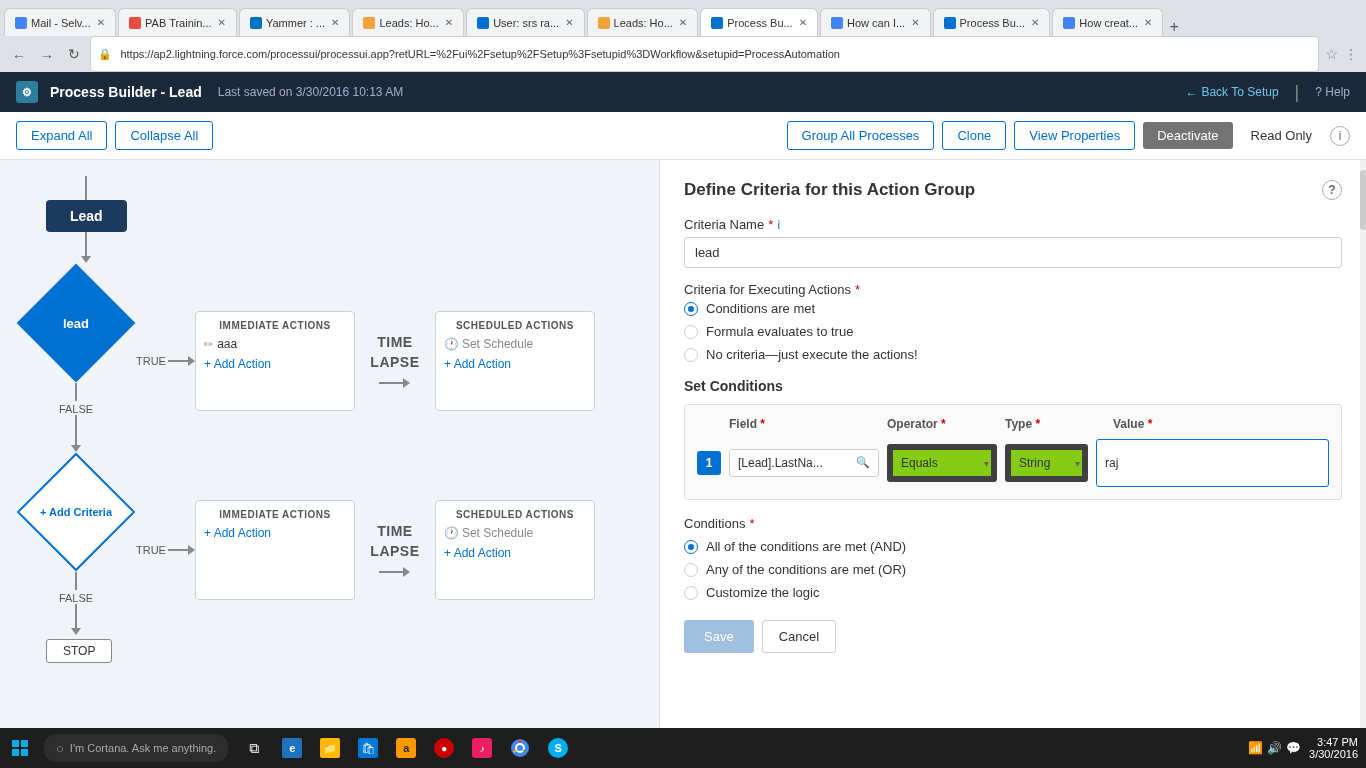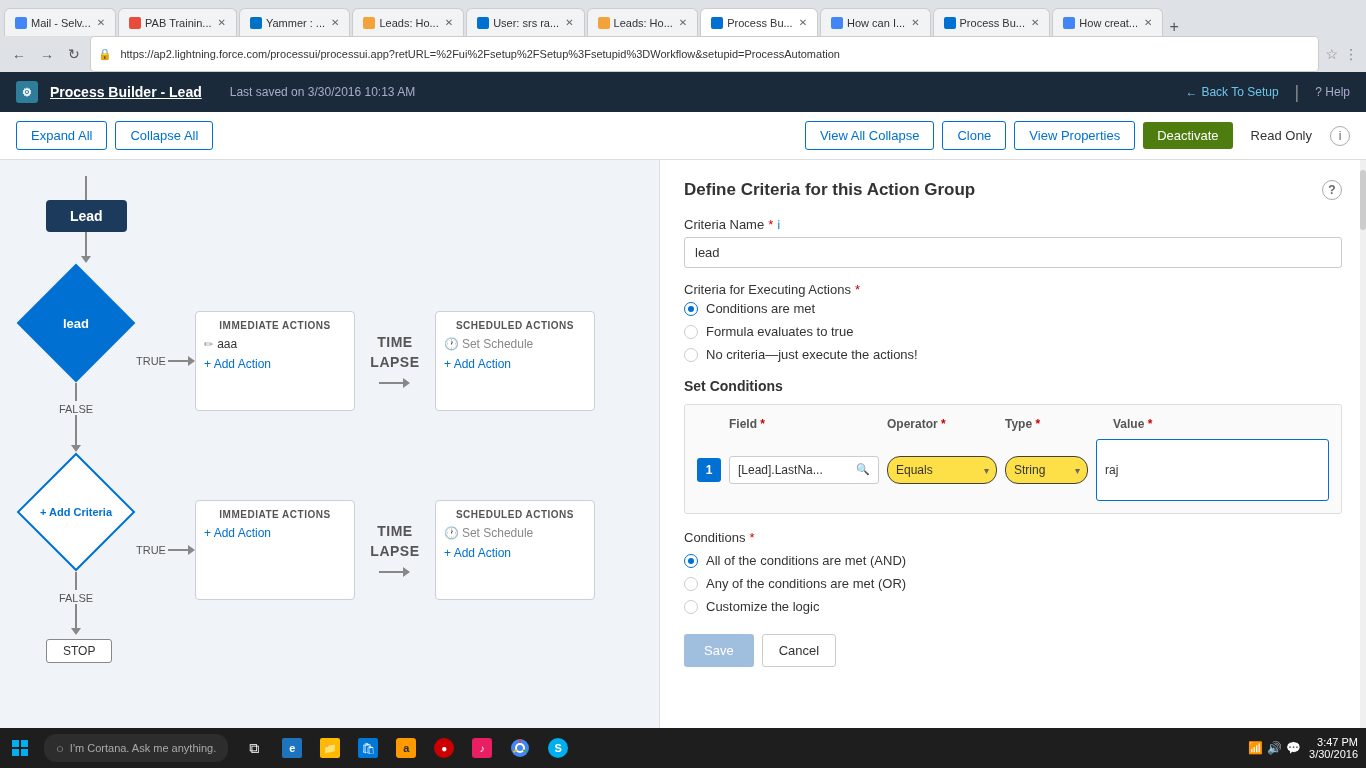--- a/index.html
+++ b/index.html
@@ -12,32 +12,32 @@
     .tab.active { background: #fff; z-index: 1; }
     .tab-close { margin-left: 6px; color: #666; cursor: pointer; font-size: 10px; }
     .tab-favicon { width: 12px; height: 12px; margin-right: 4px; border-radius: 2px; display: inline-block; }
     .browser-bar { display: flex; align-items: center; height: 36px; background: #fff; border: 1px solid #ccc; margin: 4px 8px; border-radius: 4px; padding: 0 8px; gap: 8px; }
     .browser-bar-url { flex: 1; font-size: 11px; color: #333; overflow: hidden; white-space: nowrap; text-overflow: ellipsis; }
     .nav-btn { color: #555; font-size: 14px; cursor: pointer; padding: 2px 4px; }
 
     
     .app-header { background: #1b2a3b; color: #fff; height: 40px; display: flex; align-items: center; padding: 0 16px; gap: 12px; }
     .app-header-icon { background: #2e7d9b; width: 22px; height: 22px; border-radius: 3px; display: flex; align-items: center; justify-content: center; font-size: 11px; color: #fff; font-weight: bold; }
-    .app-header-title { font-size: 14px; font-weight: 600; color: #fff; text-decoration: underline; }
-    .app-header-saved { font-size: 12px; color: #aac; margin-left: 16px; }
+    .app-header-title { font-size: 14px; font-weight: 600; color: #fff; }
+    .app-header-saved { font-size: 12px; color: #aac; margin-left: 4px; }
     .app-header-right { margin-left: auto; display: flex; align-items: center; gap: 16px; }
     .back-to-setup { color: #6ec5e9; font-size: 12px; cursor: pointer; display: flex; align-items: center; gap: 4px; }
     .help-link { color: #aac; font-size: 12px; cursor: pointer; }
 
     
     .toolbar { background: #fff; border-bottom: 1px solid #ddd; height: 48px; display: flex; align-items: center; padding: 0 16px; gap: 8px; }
     .toolbar-left { display: flex; gap: 8px; }
     .toolbar-right { margin-left: auto; display: flex; align-items: center; gap: 8px; }
     .btn-outline { border: 1px solid #0070d2; color: #0070d2; background: #fff; padding: 6px 14px; border-radius: 3px; cursor: pointer; font-size: 13px; }
-    .btn-primary { border: none; background: #4d7c0f; color: #fff; padding: 6px 14px; border-radius: 3px; cursor: pointer; font-size: 13px; }
+    .btn-primary { border: none; background: #737373; color: #fff; padding: 6px 14px; border-radius: 3px; cursor: pointer; font-size: 13px; }
     .btn-text { border: none; background: none; color: #333; padding: 6px 10px; cursor: pointer; font-size: 13px; }
 
     
     .main { display: flex; height: calc(768px - 72px - 40px - 48px); overflow: hidden; }
 
     
     .canvas { flex: 0 0 660px; background: #f0f4f8; position: relative; overflow: hidden; border-right: 1px solid #ddd; }
     .canvas-scroll { width: 100%; height: 100%; overflow-y: auto; overflow-x: auto; position: relative; }
 
     
@@ -101,26 +101,26 @@
     .radio-dot { width: 6px; height: 6px; border-radius: 50%; background: #0070d2; }
 
     .set-conditions-box { border: 1px solid #ddd; border-radius: 3px; padding: 12px; margin-bottom: 16px; background: #fafafa; }
 
     .condition-row { display: flex; align-items: center; gap: 8px; }
     .row-number { width: 24px; height: 24px; background: #0070d2; color: #fff; border-radius: 3px; display: flex; align-items: center; justify-content: center; font-size: 12px; font-weight: 600; flex-shrink: 0; }
 
     .field-input { flex: 0 0 150px; border: 1px solid #ccc; border-radius: 3px; padding: 6px 8px; font-size: 12px; color: #333; display: flex; align-items: flex-start; justify-content: space-between; background: #fff; cursor: pointer; }
     .field-search-icon { color: #888; font-size: 11px; }
 
-    .select-input { border: 1px solid #404040; border-radius: 13px; padding: 6px 8px; font-size: 12px; color: #333; background: #fde047; cursor: pointer; appearance: none; -webkit-appearance: none; }
+    .select-input { border: 6px solid #404040; border-radius: 3px; padding: 6px 8px; font-size: 12px; color: #333; background: #84cc16; cursor: pointer; appearance: none; -webkit-appearance: none; }
     .select-wrapper { position: relative; display: inline-block; }
     .select-wrapper::after { content: '▾'; position: absolute; right: 8px; top: 50%; transform: translateY(-50%); color: #666; font-size: 10px; pointer-events: none; }
     .select-wrapper select { padding-right: 24px; }
 
-    .value-input { flex: 1; border: 1px solid #0070d2; border-radius: 3px; padding: 23px 8px; font-size: 12px; color: #333; outline: none; }
+    .value-input { flex: 1; border: 1px solid #0070d2; border-radius: 3px; padding: 16px 8px; font-size: 12px; color: #333; outline: none; }
 
     .footer-buttons { display: flex; gap: 8px; margin-top: 20px; }
     .btn-save { background: #0070d2; color: #fff; border: none; padding: 8px 20px; border-radius: 3px; font-size: 13px; cursor: pointer; }
     .btn-save:disabled { background: #a0bfdf; cursor: default; }
     .btn-cancel { background: #fff; color: #333; border: 1px solid #ccc; padding: 8px 16px; border-radius: 3px; font-size: 13px; cursor: pointer; }
 
     
     .taskbar { position: fixed; bottom: 0; left: 0; right: 0; height: 40px; background: #1e1e1e; display: flex; align-items: center; z-index: 9999; }
     .taskbar-start { width: 40px; height: 40px; background: #1e1e1e; display: flex; align-items: center; justify-content: center; cursor: pointer; }
     .taskbar-search { display: flex; align-items: center; background: #2d2d2d; border-radius: 12px; padding: 4px 12px; margin: 0 4px; height: 28px; gap: 6px; cursor: pointer; }
@@ -223,21 +223,21 @@
     </span>
   </div>
 </div>
 
 <div class="toolbar">
   <div class="toolbar-left">
     <button class="btn-outline">Expand All</button>
     <button class="btn-outline">Collapse All</button>
   </div>
   <div class="toolbar-right">
-    <button class="btn-outline">View All Collapse</button>
+    <button class="btn-outline">Group All Processes</button>
     <button class="btn-outline">Clone</button>
     <button class="btn-outline">View Properties</button>
     <button class="btn-primary">Deactivate</button>
     <span class="btn-text">Read Only</span>
     <div class="panel-help-icon">i</div>
   </div>
 </div>
 
 <div class="main">
 

